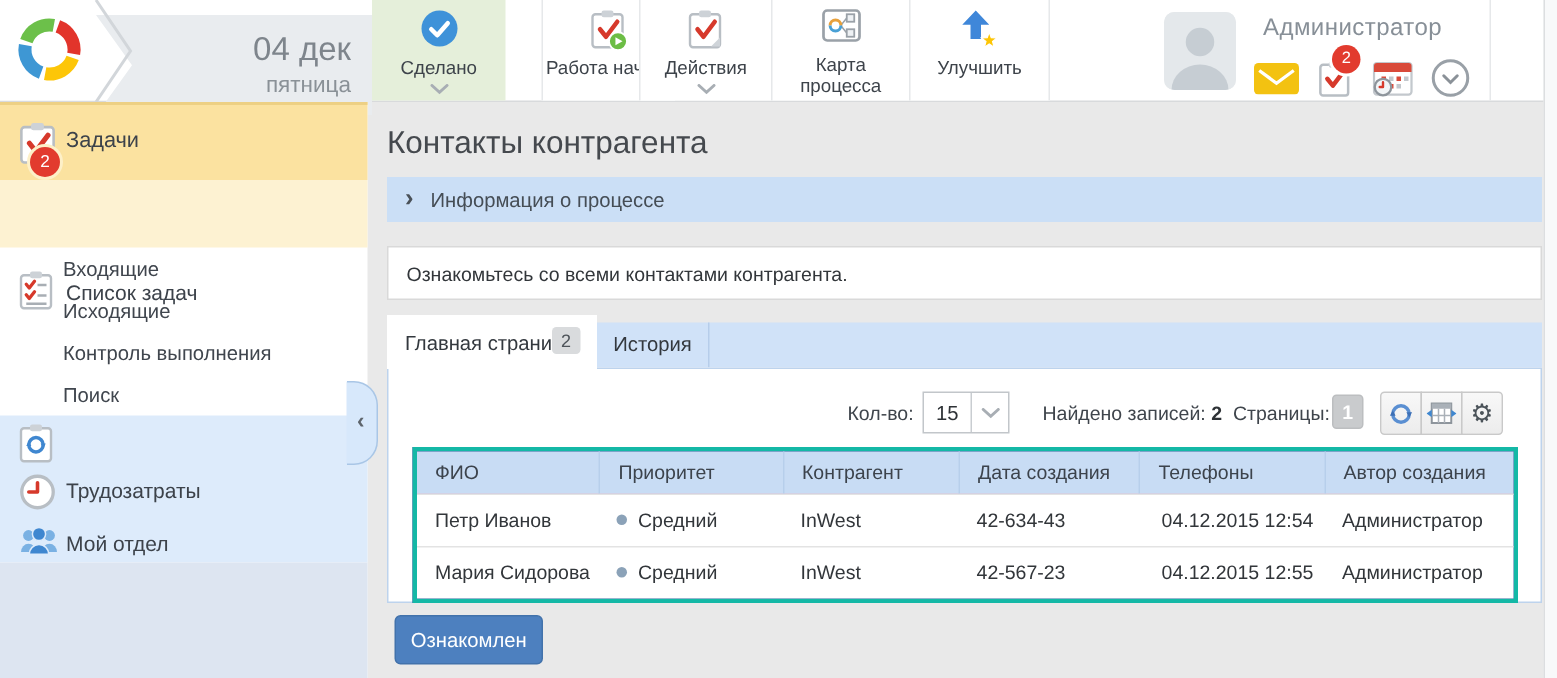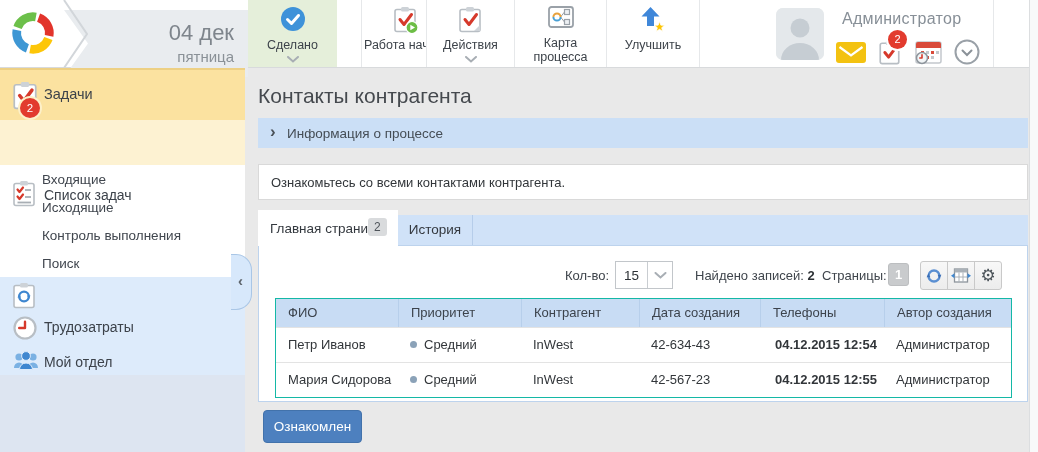--- a/index.html
+++ b/index.html
@@ -88,31 +88,31 @@
   .page-box { position:absolute; left:888px; top:263px; width:21px; height:23px; background:#c9cbcd;
               border:1px solid #bcbec0; border-radius:3px; color:#fff; font-size:13px; font-weight:bold;
               text-align:center; line-height:21px; cursor:pointer; }
   .icon-group { position:absolute; left:920px; top:261px; height:29px; display:flex; }
   .gbtn { width:28px; height:29px; background:linear-gradient(#f8f8f8,#ececec); border:1px solid #c9c9c9;
           margin-left:-1px; display:flex; align-items:center; justify-content:center; cursor:pointer; }
   .gbtn:first-child { border-radius:3px 0 0 3px; margin-left:0; }
   .gbtn:last-child { border-radius:0 3px 3px 0; }
   .gear-glyph { font-size:17px; color:#4b5359; line-height:1; }
 
-  .table { position:absolute; left:275px; top:298px; width:737px; border:1px solid #14b8a6; background:#4c1d95; }
+  .table { position:absolute; left:275px; top:298px; width:737px; border:3px solid #14b8a6; background:#4c1d95; }
   .t-head { display:flex; background:#c8dcf4; height:28px; }
   .t-head .t-cell { font-size:13px; color:#3c434c; line-height:28px; padding-left:12px; cursor:pointer; }
   .t-head .t-cell + .t-cell { border-left:1px solid #b7cfeb; }
   .t-row { display:flex; height:35px; border-top:1px solid #e3e3e3; background:#fff; }
   .t-row:first-of-type { border-top:none; }
   .t-cell { overflow:hidden; white-space:nowrap; }
   .c0{width:122px;} .c1{width:123px;} .c2{width:118px;} .c3{width:124px;} .c4{width:121px;} .c5{width:127px;}
   .t-row .t-cell { font-size:13px; line-height:34px; padding-left:12px; color:#32363a; }
   .lnk { color:#4482c8; cursor:pointer; }
-  .dt { color:#1c1f22; font-weight:bold; }
+  .dt { color:#1c1f22; font-weight:normal; }
   .dot { display:inline-block; width:7px; height:7px; border-radius:50%; background:#8ba2b8;
          margin-right:7px; vertical-align:1px; }
 
   .action-btn { position:absolute; left:263px; top:410px; width:99px; height:33px; background:#4d80bf;
                 border:1px solid #4272ab; border-radius:4px; color:#fff; font-size:13.5px;
                 text-align:center; line-height:31px; cursor:pointer; }
 
   .scroll-strip { position:absolute; left:1029px; top:0; width:9px; height:452px; background:#f8f9fa;
                   border-left:1px solid #dcdee0; cursor:pointer; }
 </style>

